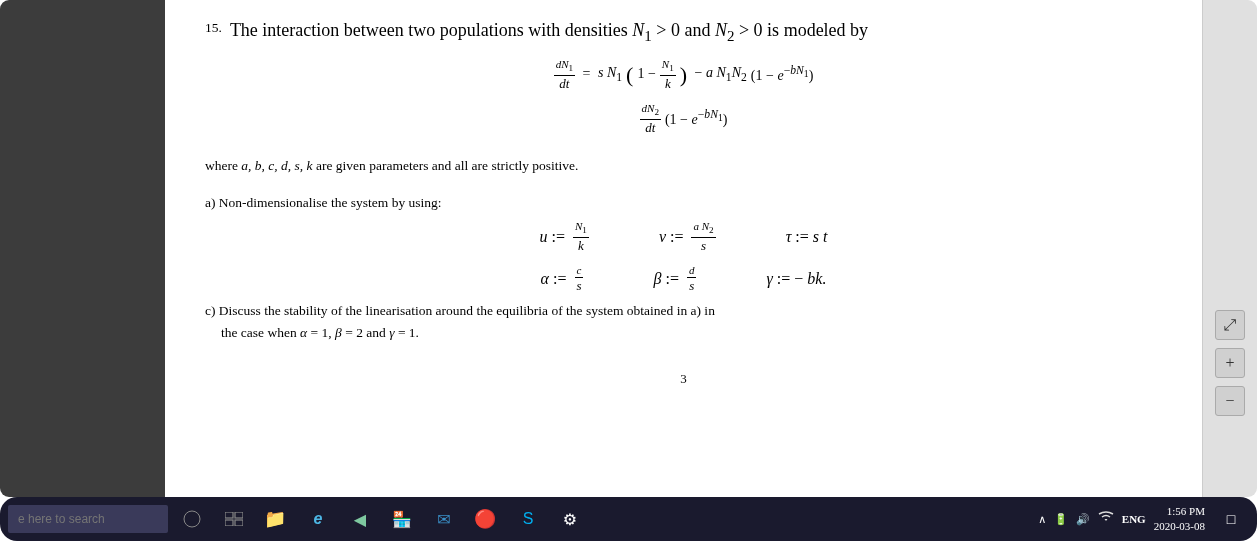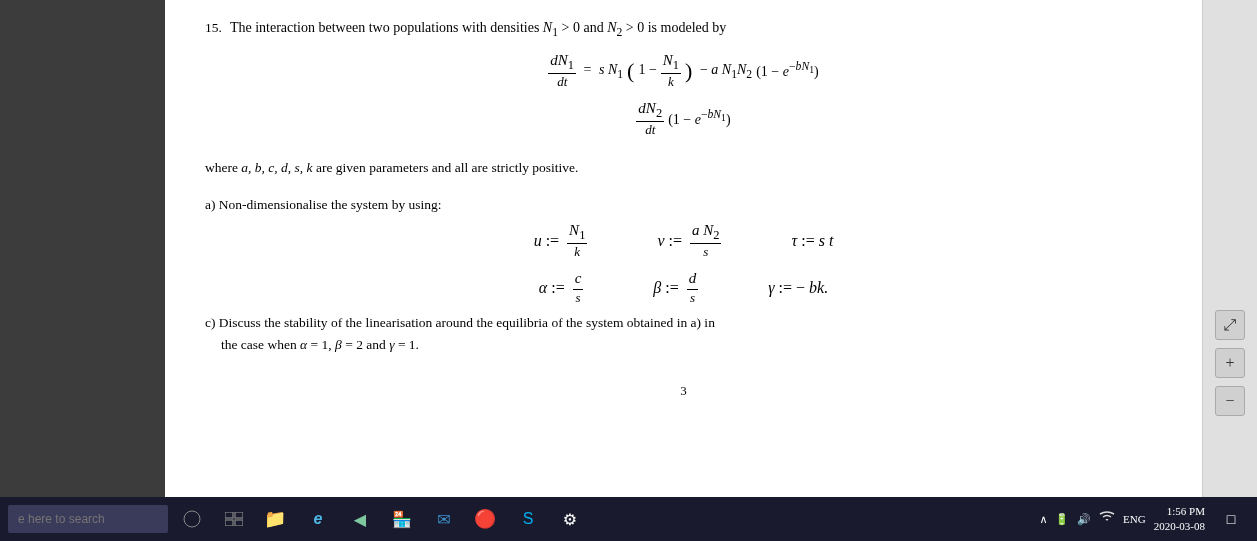--- a/index.html
+++ b/index.html
@@ -3,20 +3,21 @@
   <meta charset="utf-8">
   <style>
     * { margin: 0; padding: 0; box-sizing: border-box; }
     body { width: 1257px; height: 541px; overflow: hidden; font-family: 'Times New Roman', Times, serif; background: #fff; display: flex; flex-direction: column; }
 
     .main-content {
       flex: 1;
       display: flex;
       background: #fff;
       overflow: hidden;
+      border-radius: 9px;
     }
 
     .left-panel {
       width: 165px;
       background: #3c3c3c;
       flex-shrink: 0;
     }
 
     .document-area {
       flex: 1;
@@ -102,20 +103,21 @@
 
     
     .taskbar {
       height: 44px;
       background: #1a1a2e;
       display: flex;
       align-items: center;
       padding: 0 8px;
       gap: 6px;
       flex-shrink: 0;
+      border-radius: 17px;
     }
 
     .taskbar-search {
       background: #3a3a5a;
       border: none;
       color: #ccc;
       height: 28px;
       width: 160px;
       padding: 0 10px;
       font-size: 12px;
@@ -151,37 +153,37 @@
 
     
     .italic { font-style: italic; }
 
     .math-frac {
       display: inline-flex;
       flex-direction: column;
       align-items: center;
       vertical-align: middle;
     }
-    .math-frac .n { border-bottom: 1.5px solid black; padding: 0 2px; line-height: 1.3; font-size: 15px; }
+    .math-frac .n { border-bottom: 1.5px solid black; padding: 0 2px; line-height: 1.3; font-size: 11px; }
     .math-frac .d { padding: 0 2px; line-height: 1.3; font-size: 13px; }
 
     .big-paren { font-size: 22px; vertical-align: middle; line-height: 1; }
   </style>
 </head>
 <body>
 
 <div class="main-content">
 
   <div class="left-panel"></div>
 
   <div class="document-area">
 
     <div class="problem-header">
       <span style="font-size:13.5px;">15.</span>
-      <span style="font-size:14px;">
+      <span style="font-size:18px;">
         The interaction between two populations with densities <span class="italic">N</span><sub>1</sub> &gt; 0 and <span class="italic">N</span><sub>2</sub> &gt; 0 is modeled by
       </span>
     </div>
 
     <div class="math-block">
       <div class="math-row">
         <span class="math-frac">
             <span class="n"><span class="italic">dN</span><sub>1</sub></span>
             <span class="d"><span class="italic">dt</span></span>
           </span>
@@ -332,21 +334,21 @@
     <span style="cursor:pointer;">∧</span>
     <span>🔋</span>
     <span style="cursor:pointer;">🔊</span>
     <span style="font-size:13px;">
       <svg width="16" height="12" viewBox="0 0 16 12">
         <path d="M8 10 l-1.5-2 l3 0 Z" fill="#ddd"></path>
         <path d="M4 6 Q8 3 12 6" stroke="#ddd" stroke-width="1.5" fill="none"></path>
         <path d="M1 3 Q8 -1 15 3" stroke="#ddd" stroke-width="1.5" fill="none"></path>
       </svg>
     </span>
-    <span style="cursor:pointer;">ENG</span>
+    <span style="cursor:pointer;font-weight:bold;">ENG</span>
     <div class="clock" style="cursor:pointer;">
       <div>1:56 PM</div>
       <div>2020-03-08</div>
     </div>
     <button class="taskbar-btn" style="font-size:14px;color:#fff;">
       <span>□</span>
     </button>
   </div>
 </div>
 

